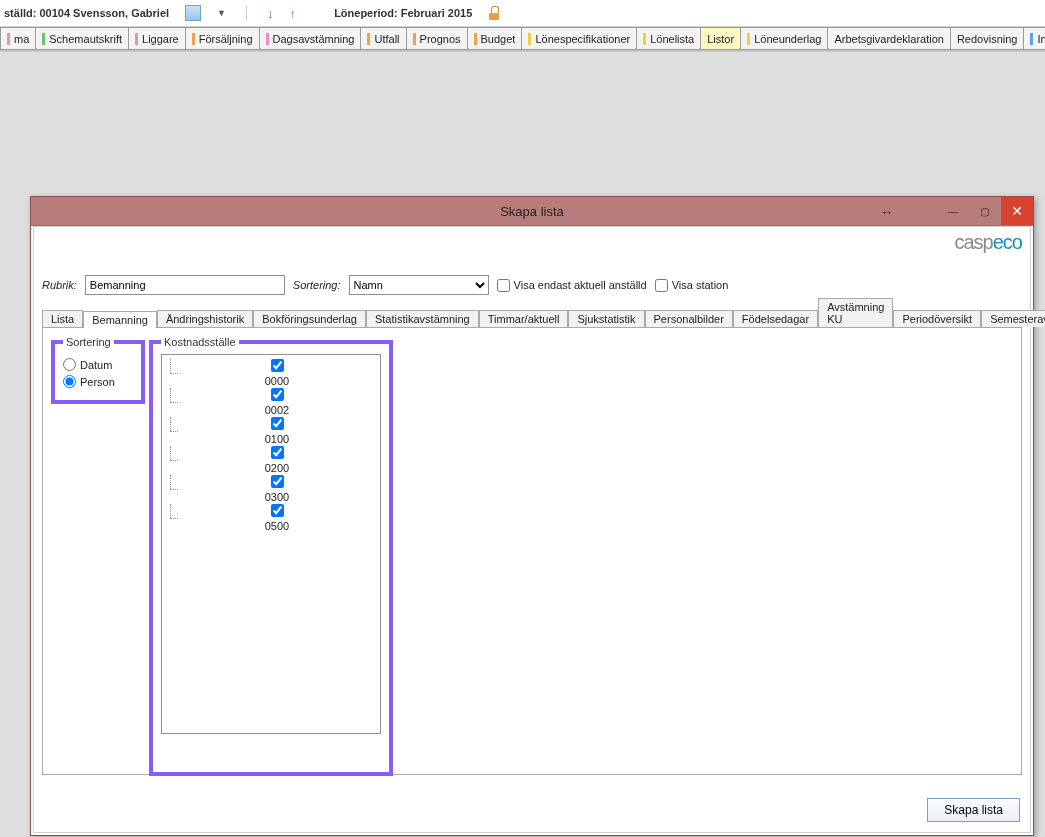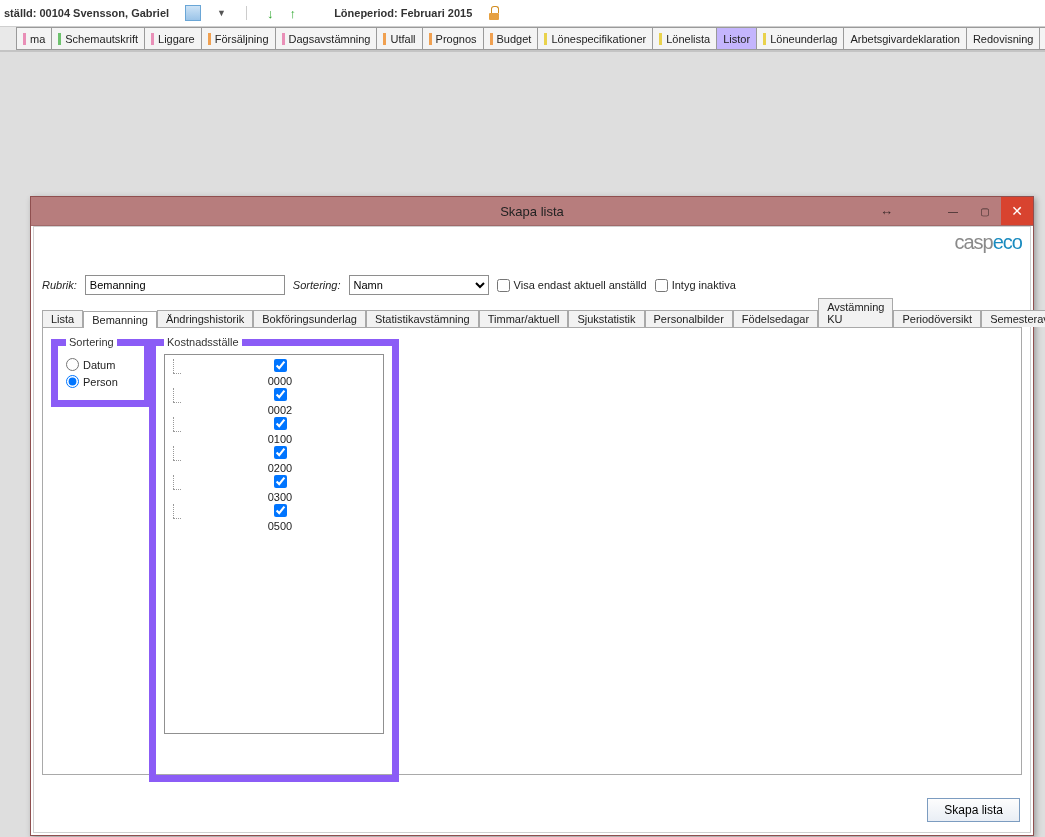--- a/index.html
+++ b/index.html
@@ -7,23 +7,23 @@
 .top-bar{height:26px;background:#fff;border-bottom:1px solid #cfcfcf;display:flex;align-items:center;padding:0 4px;font-weight:bold;font-size:11px;color:#333;gap:16px;}
 .top-bar .cal{width:14px;height:14px;border:1px solid #6aa6d6;background:linear-gradient(#cde3f6,#9bc4e8);display:inline-block;}
 .top-bar .sep{width:1px;height:14px;background:#ccc;margin:0 4px;}
 .top-bar .arr{font-size:13px;font-weight:bold;}
 .arr.down{color:#2ba52b;}
 .arr.up{color:#2ba52b;}
 .top-bar .lock{width:12px;height:14px;display:inline-block;position:relative;}
 .top-bar .lock::before{content:"";position:absolute;bottom:0;left:1px;width:10px;height:7px;background:#e6a040;border-radius:1px;}
 .top-bar .lock::after{content:"";position:absolute;top:0;left:3px;width:6px;height:6px;border:1px solid #d28d20;border-bottom:none;border-radius:3px 3px 0 0;}
 
-.tabs-main{display:flex;align-items:stretch;background:#fff;border-bottom:1px solid #9a9a9a;height:22px;padding-left:0;margin-left:16px;}
+.tabs-main{display:flex;align-items:stretch;background:#fff;border-bottom:1px solid #9a9a9a;height:22px;padding-left:0;}
 .tabs-main .mtab{display:flex;align-items:center;padding:0 6px;border:1px solid #9a9a9a;border-bottom:none;margin-right:-1px;background:#f4f4f4;white-space:nowrap;cursor:default;font-size:11px;}
-.tabs-main .mtab.active{background:#c4b5fd;position:relative;z-index:2;}
+.tabs-main .mtab.active{background:#fef9c3;position:relative;z-index:2;}
 .tabs-main .mtab .bar{width:3px;height:12px;margin-right:4px;}
 .c-pink{background:#e98fb7;}
 .c-green{background:#6ec26e;}
 .c-orange{background:#f0a050;}
 .c-yellow{background:#e9d24b;}
 .c-blue{background:#5ca0e0;}
 
 .workspace{position:absolute;top:50px;left:0;right:0;bottom:0;background:#dedede;border-top:2px solid #c4c4c4;}
 
 .dialog{position:absolute;left:30px;top:196px;width:1002px;height:638px;background:#fff;border:1px solid #8f4f4f;box-shadow:2px 2px 6px rgba(0,0,0,0.3);}
@@ -44,21 +44,21 @@
 .txt.rubrik{width:190px;}
 .sel{border:1px solid #8e8e8e;height:20px;font-size:11px;background:#fff;width:140px;}
 .chk{display:flex;align-items:center;gap:4px;}
 .chk input{margin:0;}
 
 .tabs-inner{margin-top:12px;display:flex;border-bottom:1px solid #a9a9a9;height:20px;align-items:flex-end;}
 .tabs-inner .itab{border:1px solid #a9a9a9;border-bottom:none;padding:2px 8px;background:#f2f2f2;margin-right:0;font-size:11px;cursor:default;}
 .tabs-inner .itab.active{background:#fff;position:relative;top:1px;}
 
 .panel{border:1px solid #a9a9a9;border-top:none;padding:8px;height:430px;position:relative;}
-fieldset.grp{border:7px solid #8b5cf6;padding:6px 8px 8px;margin:0;font-size:11px;}
+fieldset.grp{border:4px solid #8b5cf6;padding:6px 8px 8px;margin:0;font-size:11px;}
 fieldset.grp legend{padding:0 3px;color:#333;}
 .grp.sort{width:70px;position:absolute;left:8px;top:8px;}
 .grp.sort .opt{display:flex;align-items:center;gap:4px;margin:4px 0;}
 .grp.sort input{margin:0;}
 .grp.kost{position:absolute;left:106px;top:8px;width:220px;height:418px;}
 .grp.kost .mk{display:flex;align-items:center;gap:4px;margin-bottom:6px;}
 .tree{border:1px solid #909090;height:370px;overflow:auto;padding:4px 6px;background:#fff;}
 .tree .node{display:flex;align-items:center;gap:3px;margin:0 0 1px 12px;font-size:11px;position:relative;flex-direction:column;}
 .tree .node::before{content:"";position:absolute;left:-10px;top:0;bottom:50%;border-left:1px dotted #999;}
 .tree .node::after{content:"";position:absolute;left:-10px;top:50%;width:8px;border-top:1px dotted #999;}
@@ -164,21 +164,21 @@
       <label>Sortering:</label>
       <select class="sel">
         <option>Namn</option>
       </select>
       <span class="chk">
         <input type="checkbox" style="">
         <span>Visa endast aktuell anställd</span>
       </span>
       <span class="chk">
         <input type="checkbox" style="">
-        <span>Intyg inaktiva</span>
+        <span>Visa station</span>
       </span>
     </div>
 
     <div class="tabs-inner" id="tabs-inner">
         <div class="itab">Lista</div>
         <div class="itab active">Bemanning</div>
         <div class="itab">Ändringshistorik</div>
         <div class="itab">Bokföringsunderlag</div>
         <div class="itab">Statistikavstämning</div>
         <div class="itab">Timmar/aktuell</div>

